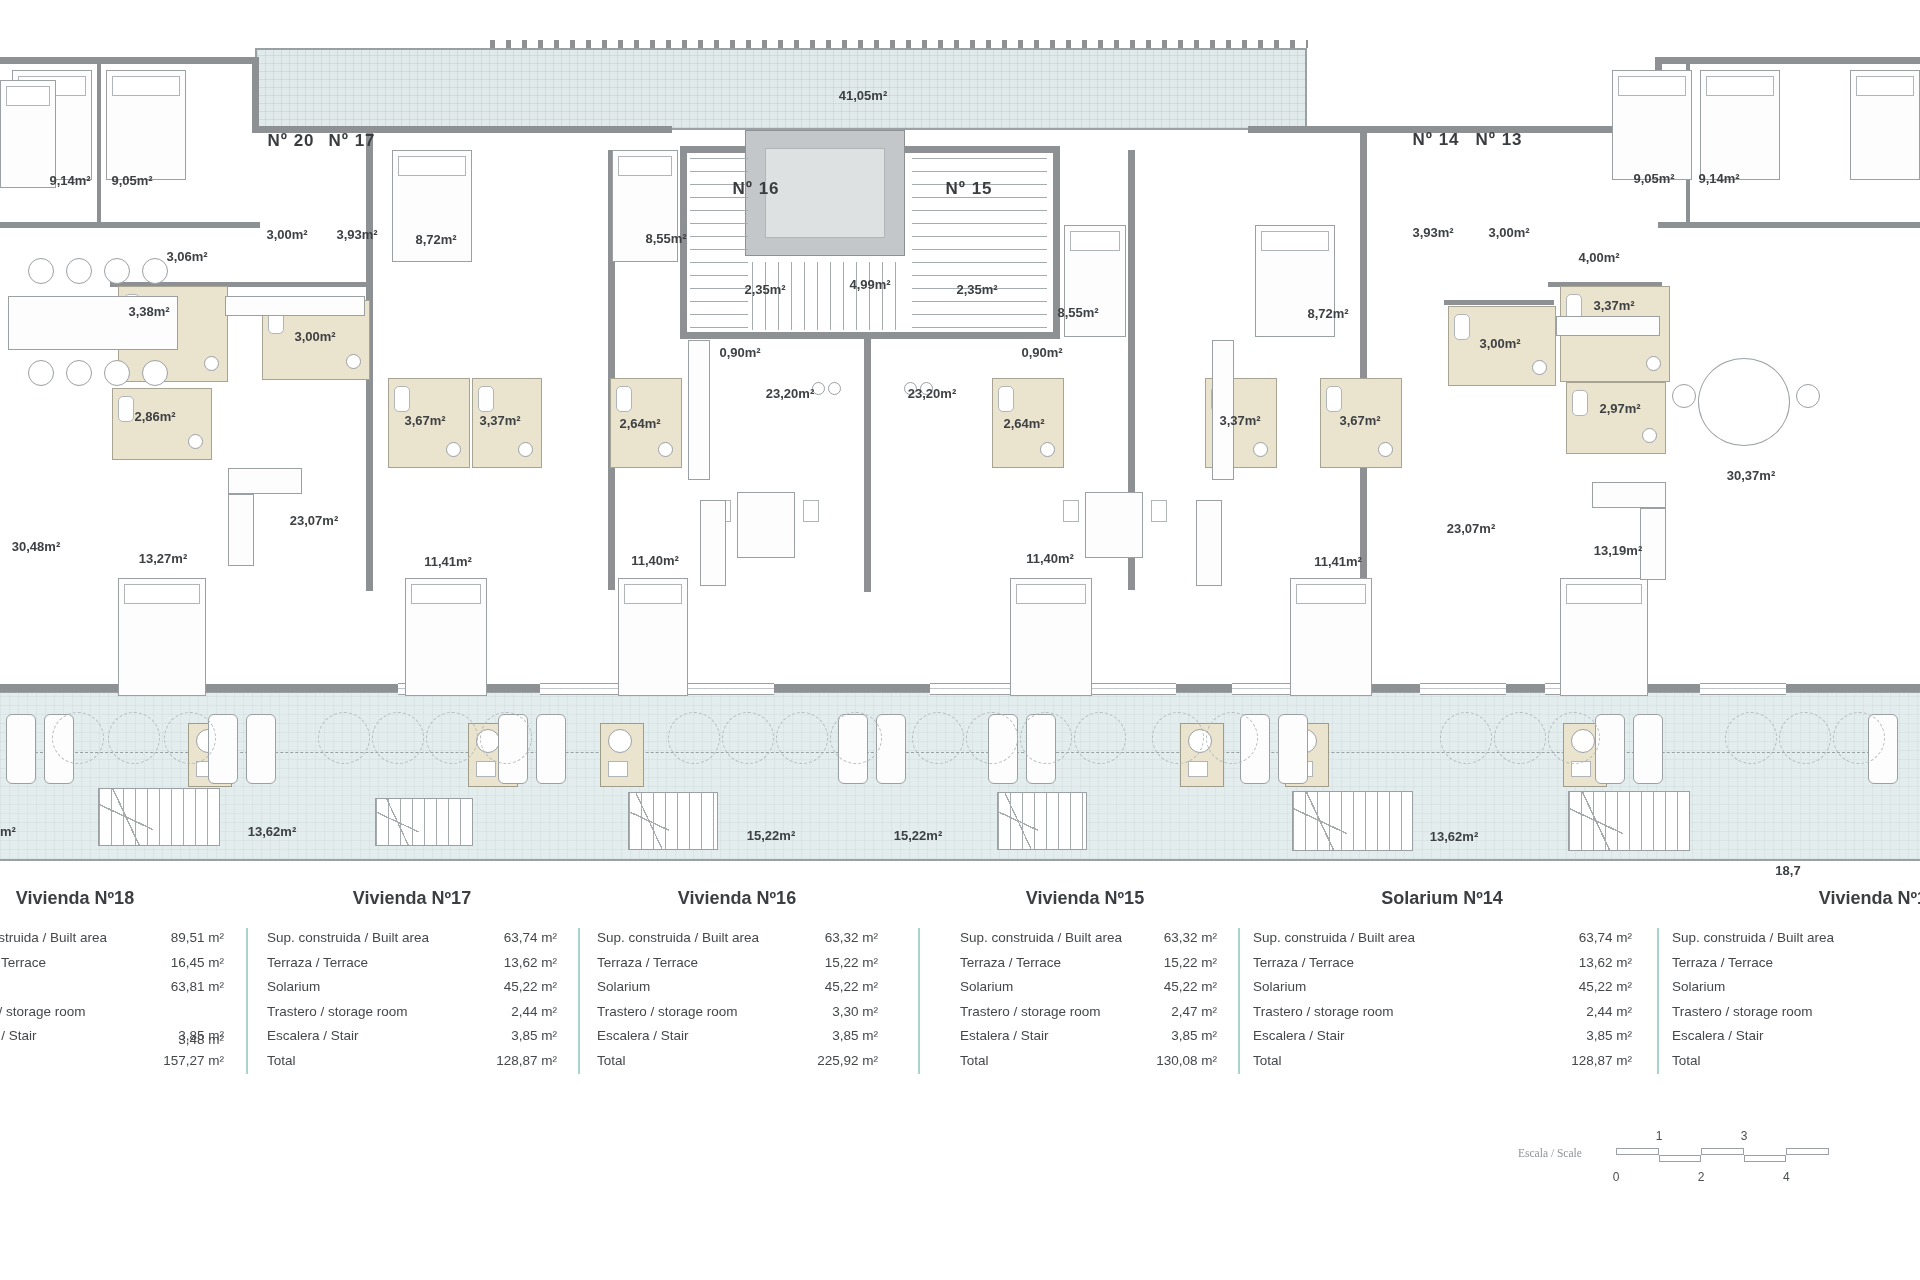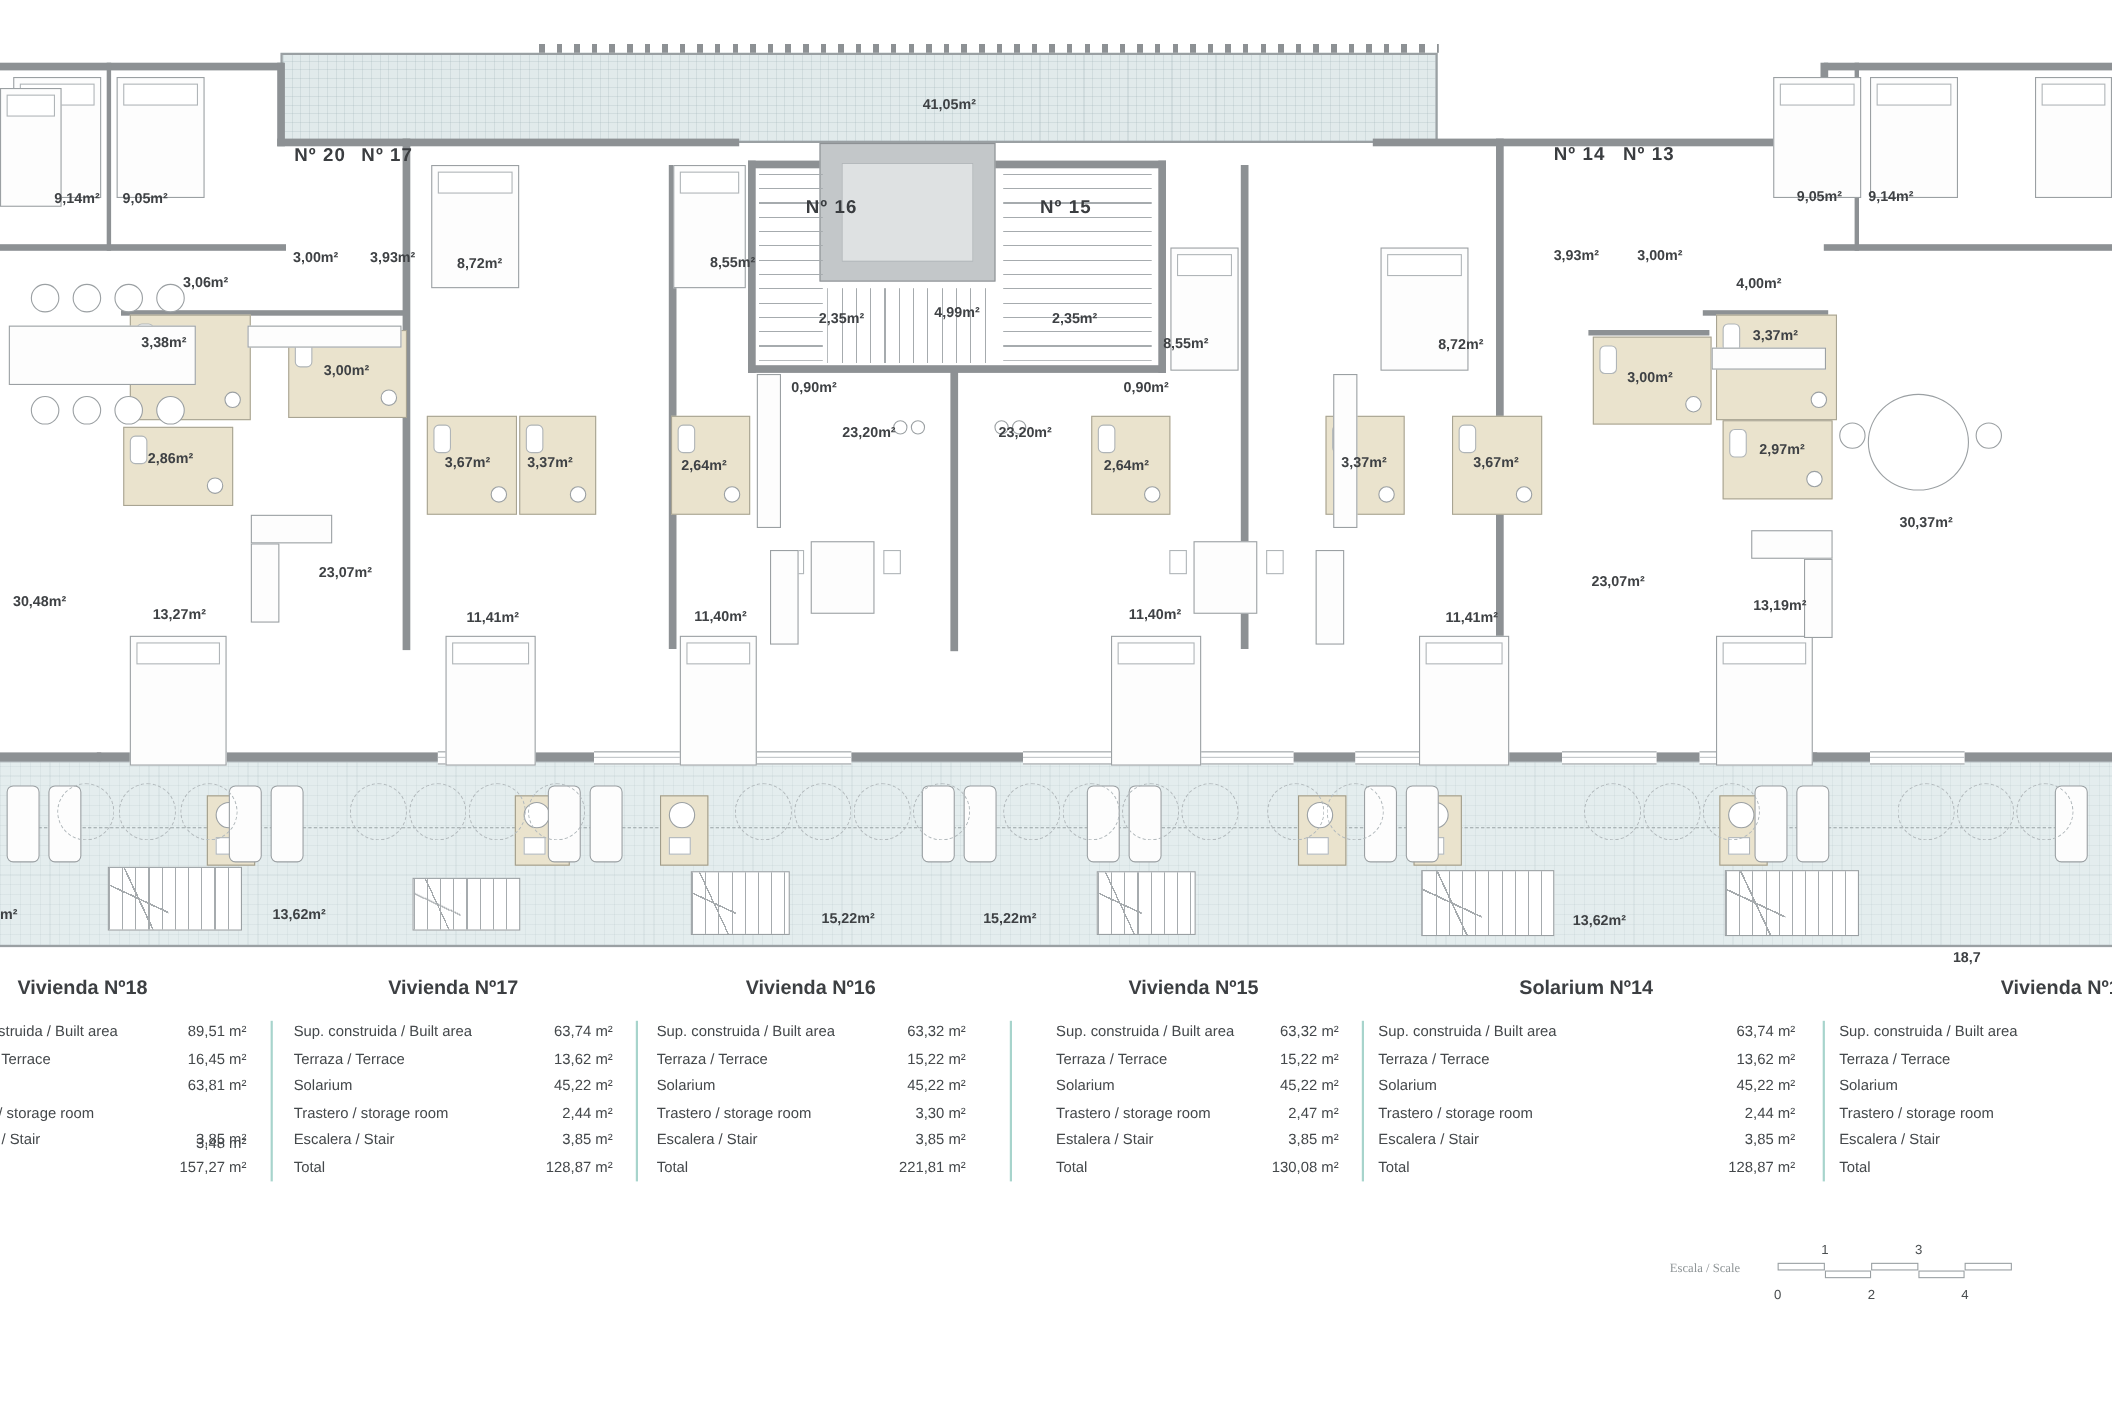--- a/index.html
+++ b/index.html
@@ -352,21 +352,21 @@
       <div class="tbl-value" style="left: 758px; top: 50px;">63,32 m²</div>
       <div class="tbl-label" style="left: 597px; top: 74.6px;">Terraza / Terrace</div>
       <div class="tbl-value" style="left: 758px; top: 74.6px;">15,22 m²</div>
       <div class="tbl-label" style="left: 597px; top: 99.2px;">Solarium</div>
       <div class="tbl-value" style="left: 758px; top: 99.2px;">45,22 m²</div>
       <div class="tbl-label" style="left: 597px; top: 123.8px;">Trastero / storage room</div>
       <div class="tbl-value" style="left: 758px; top: 123.8px;">3,30 m²</div>
       <div class="tbl-label" style="left: 597px; top: 148.4px;">Escalera / Stair</div>
       <div class="tbl-value" style="left: 758px; top: 148.4px;">3,85 m²</div>
       <div class="tbl-label" style="left: 597px; top: 173px;">Total</div>
-      <div class="tbl-value" style="left: 758px; top: 173px;">221,81 m²</div>
+      <div class="tbl-value" style="left: 758px; top: 173px;">225,92 m²</div>
       <div class="tbl-title" style="left: 1085px; top: 18px;">Vivienda Nº15</div>
       <div class="tbl-label" style="left: 960px; top: 50px;">Sup. construida / Built area</div>
       <div class="tbl-value" style="left: 1097px; top: 50px;">63,32 m²</div>
       <div class="tbl-label" style="left: 960px; top: 74.6px;">Terraza / Terrace</div>
       <div class="tbl-value" style="left: 1097px; top: 74.6px;">15,22 m²</div>
       <div class="tbl-label" style="left: 960px; top: 99.2px;">Solarium</div>
       <div class="tbl-value" style="left: 1097px; top: 99.2px;">45,22 m²</div>
       <div class="tbl-label" style="left: 960px; top: 123.8px;">Trastero / storage room</div>
       <div class="tbl-value" style="left: 1097px; top: 123.8px;">2,47 m²</div>
       <div class="tbl-label" style="left: 960px; top: 148.4px;">Estalera / Stair</div>

